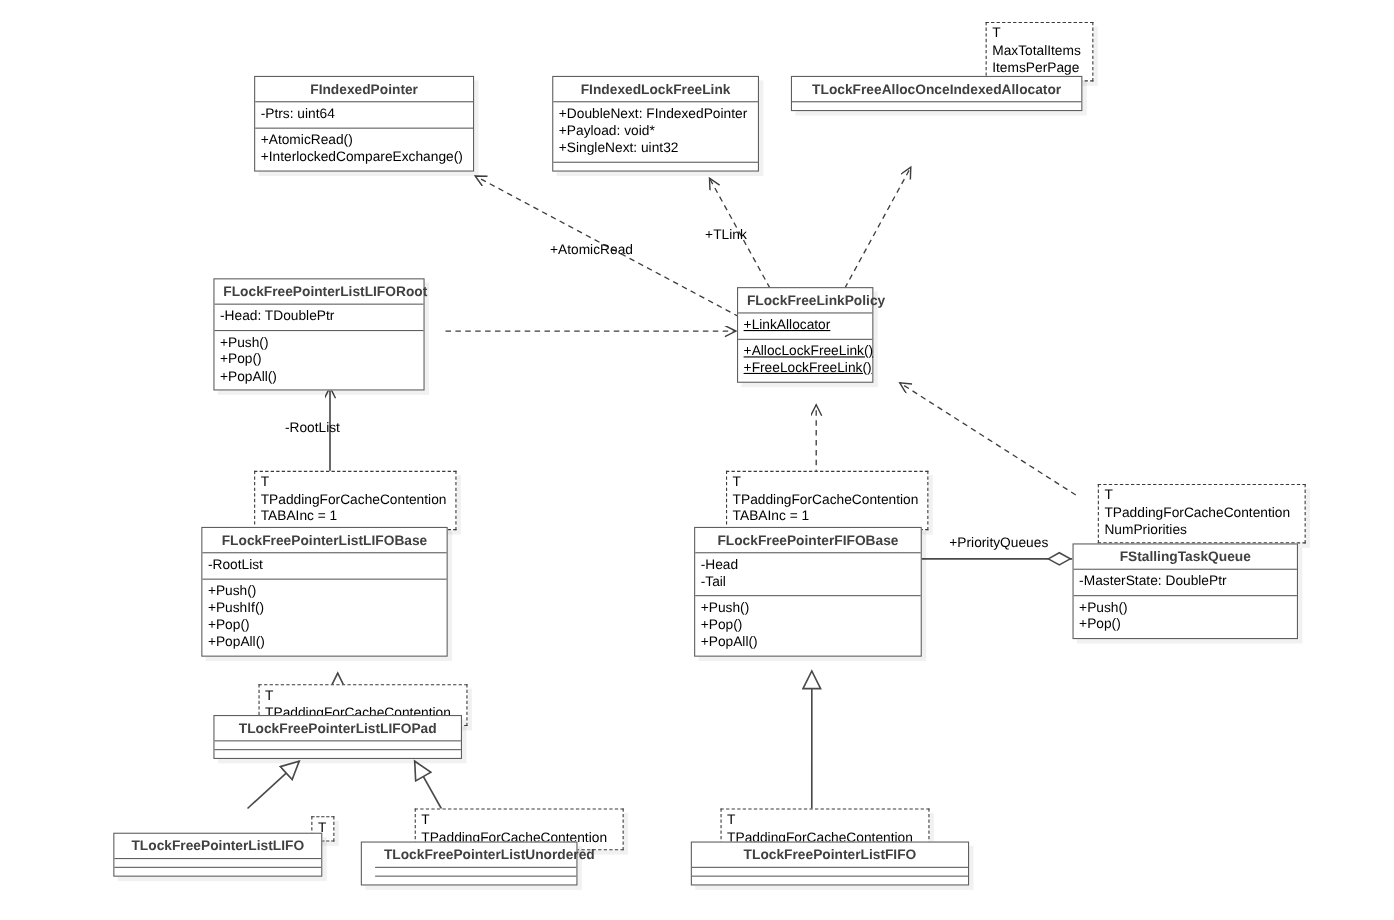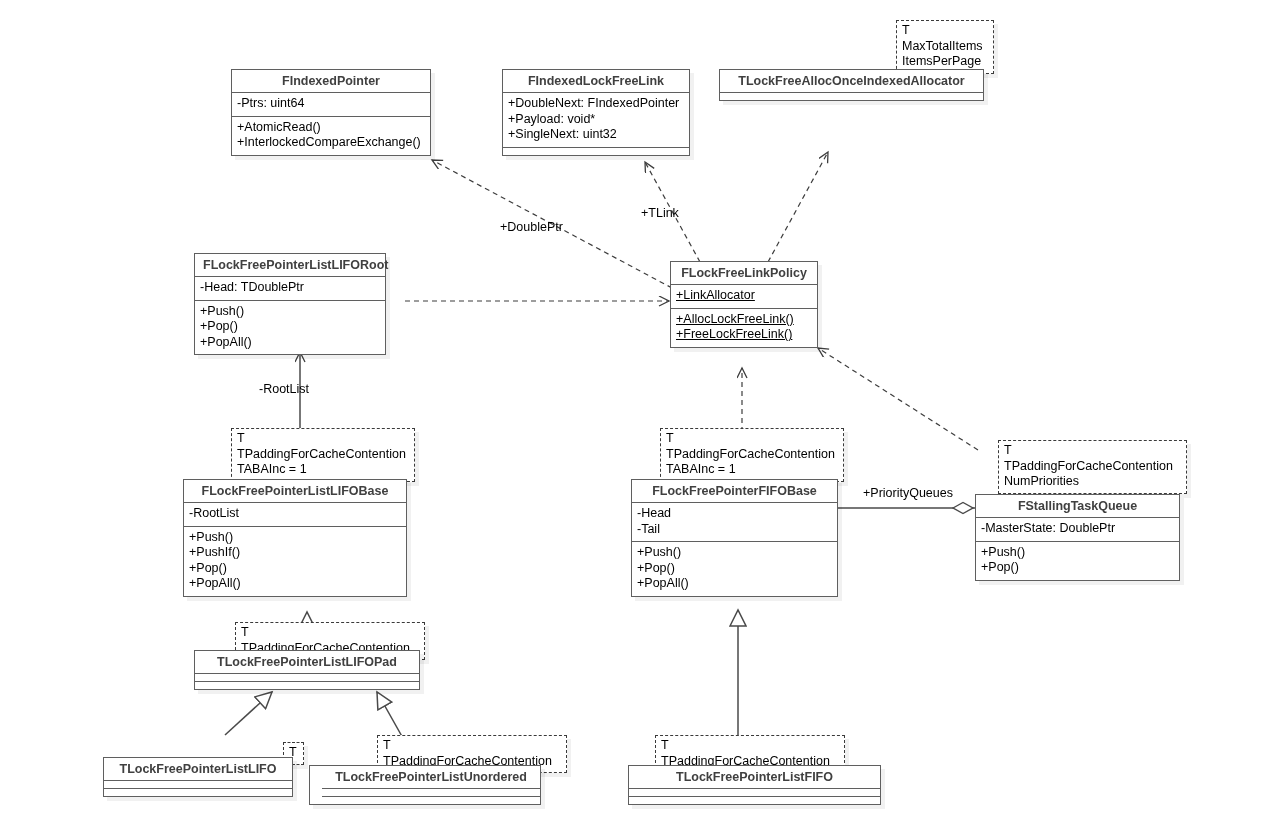--- a/index.html
+++ b/index.html
@@ -120,21 +120,21 @@
 
     <path d="M 307,650 L 307,612" fill="none" stroke="#4a4a4a" stroke-width="1.5" marker-end="url(#hollowTriangle)"></path>
 
     <path d="M 225,735 L 272,692" fill="none" stroke="#4a4a4a" stroke-width="1.5" marker-end="url(#hollowTriangle)"></path>
 
     <path d="M 404,740 L 377,692" fill="none" stroke="#4a4a4a" stroke-width="1.5" marker-end="url(#hollowTriangle)"></path>
 
     <path d="M 738,740 L 738,610" fill="none" stroke="#4a4a4a" stroke-width="1.5" marker-end="url(#hollowTriangle)"></path>
   </svg>
 
-  <div class="edge-label" style="left:500px; top:220px;">+DoublePtr</div>
+  <div class="edge-label" style="left:500px; top:220px;">+AtomicRead</div>
   <div class="edge-label" style="left:641px; top:206px;text-align:center;">+TLink</div>
   <div class="edge-label" style="left:259px; top:382px;">-RootList</div>
   <div class="edge-label" style="left:863px; top:486px;">+PriorityQueues</div>
 
   <div class="uml-template" style="left:896px; top:20px; width:98px;">
     <span class="tparam">T</span>
     <span class="tparam">MaxTotalItems</span>
     <span class="tparam">ItemsPerPage</span>
   </div>
 
@@ -206,21 +206,21 @@
     <div class="uml-compartment uml-sep">
       <span class="member">-Head: TDoublePtr</span>
     </div>
     <div class="uml-compartment uml-sep">
       <span class="member">+Push()</span>
       <span class="member">+Pop()</span>
       <span class="member">+PopAll()</span>
     </div>
   </div>
 
-  <div class="uml-class" style="left:670px; top:261px; width:148px;">
+  <div class="uml-class" style="left:670px; top:261px; width:124px;">
     <div class="uml-name">FLockFreeLinkPolicy</div>
     <div class="uml-compartment uml-sep static">
       <span class="member">+LinkAllocator</span>
     </div>
     <div class="uml-compartment uml-sep static">
       <span class="member">+AllocLockFreeLink()</span>
       <span class="member">+FreeLockFreeLink()</span>
     </div>
   </div>
 
@@ -266,21 +266,21 @@
     <div class="uml-compartment uml-sep empty"></div>
     <div class="uml-compartment uml-sep empty"></div>
   </div>
 
   <div class="uml-class" style="left:103px; top:757px; width:190px;">
     <div class="uml-name">TLockFreePointerListLIFO</div>
     <div class="uml-compartment uml-sep empty"></div>
     <div class="uml-compartment uml-sep empty"></div>
   </div>
 
-  <div class="uml-class" style="left:309px; top:765px; width:232px;padding-left:12px;">
+  <div class="uml-class" style="left:328px; top:765px; width:197px;padding-left:12px;">
     <div class="uml-name">TLockFreePointerListUnordered</div>
     <div class="uml-compartment uml-sep empty"></div>
     <div class="uml-compartment uml-sep empty"></div>
   </div>
 
   <div class="uml-class" style="left:628px; top:765px; width:253px;">
     <div class="uml-name">TLockFreePointerListFIFO</div>
     <div class="uml-compartment uml-sep empty"></div>
     <div class="uml-compartment uml-sep empty"></div>
   </div>

